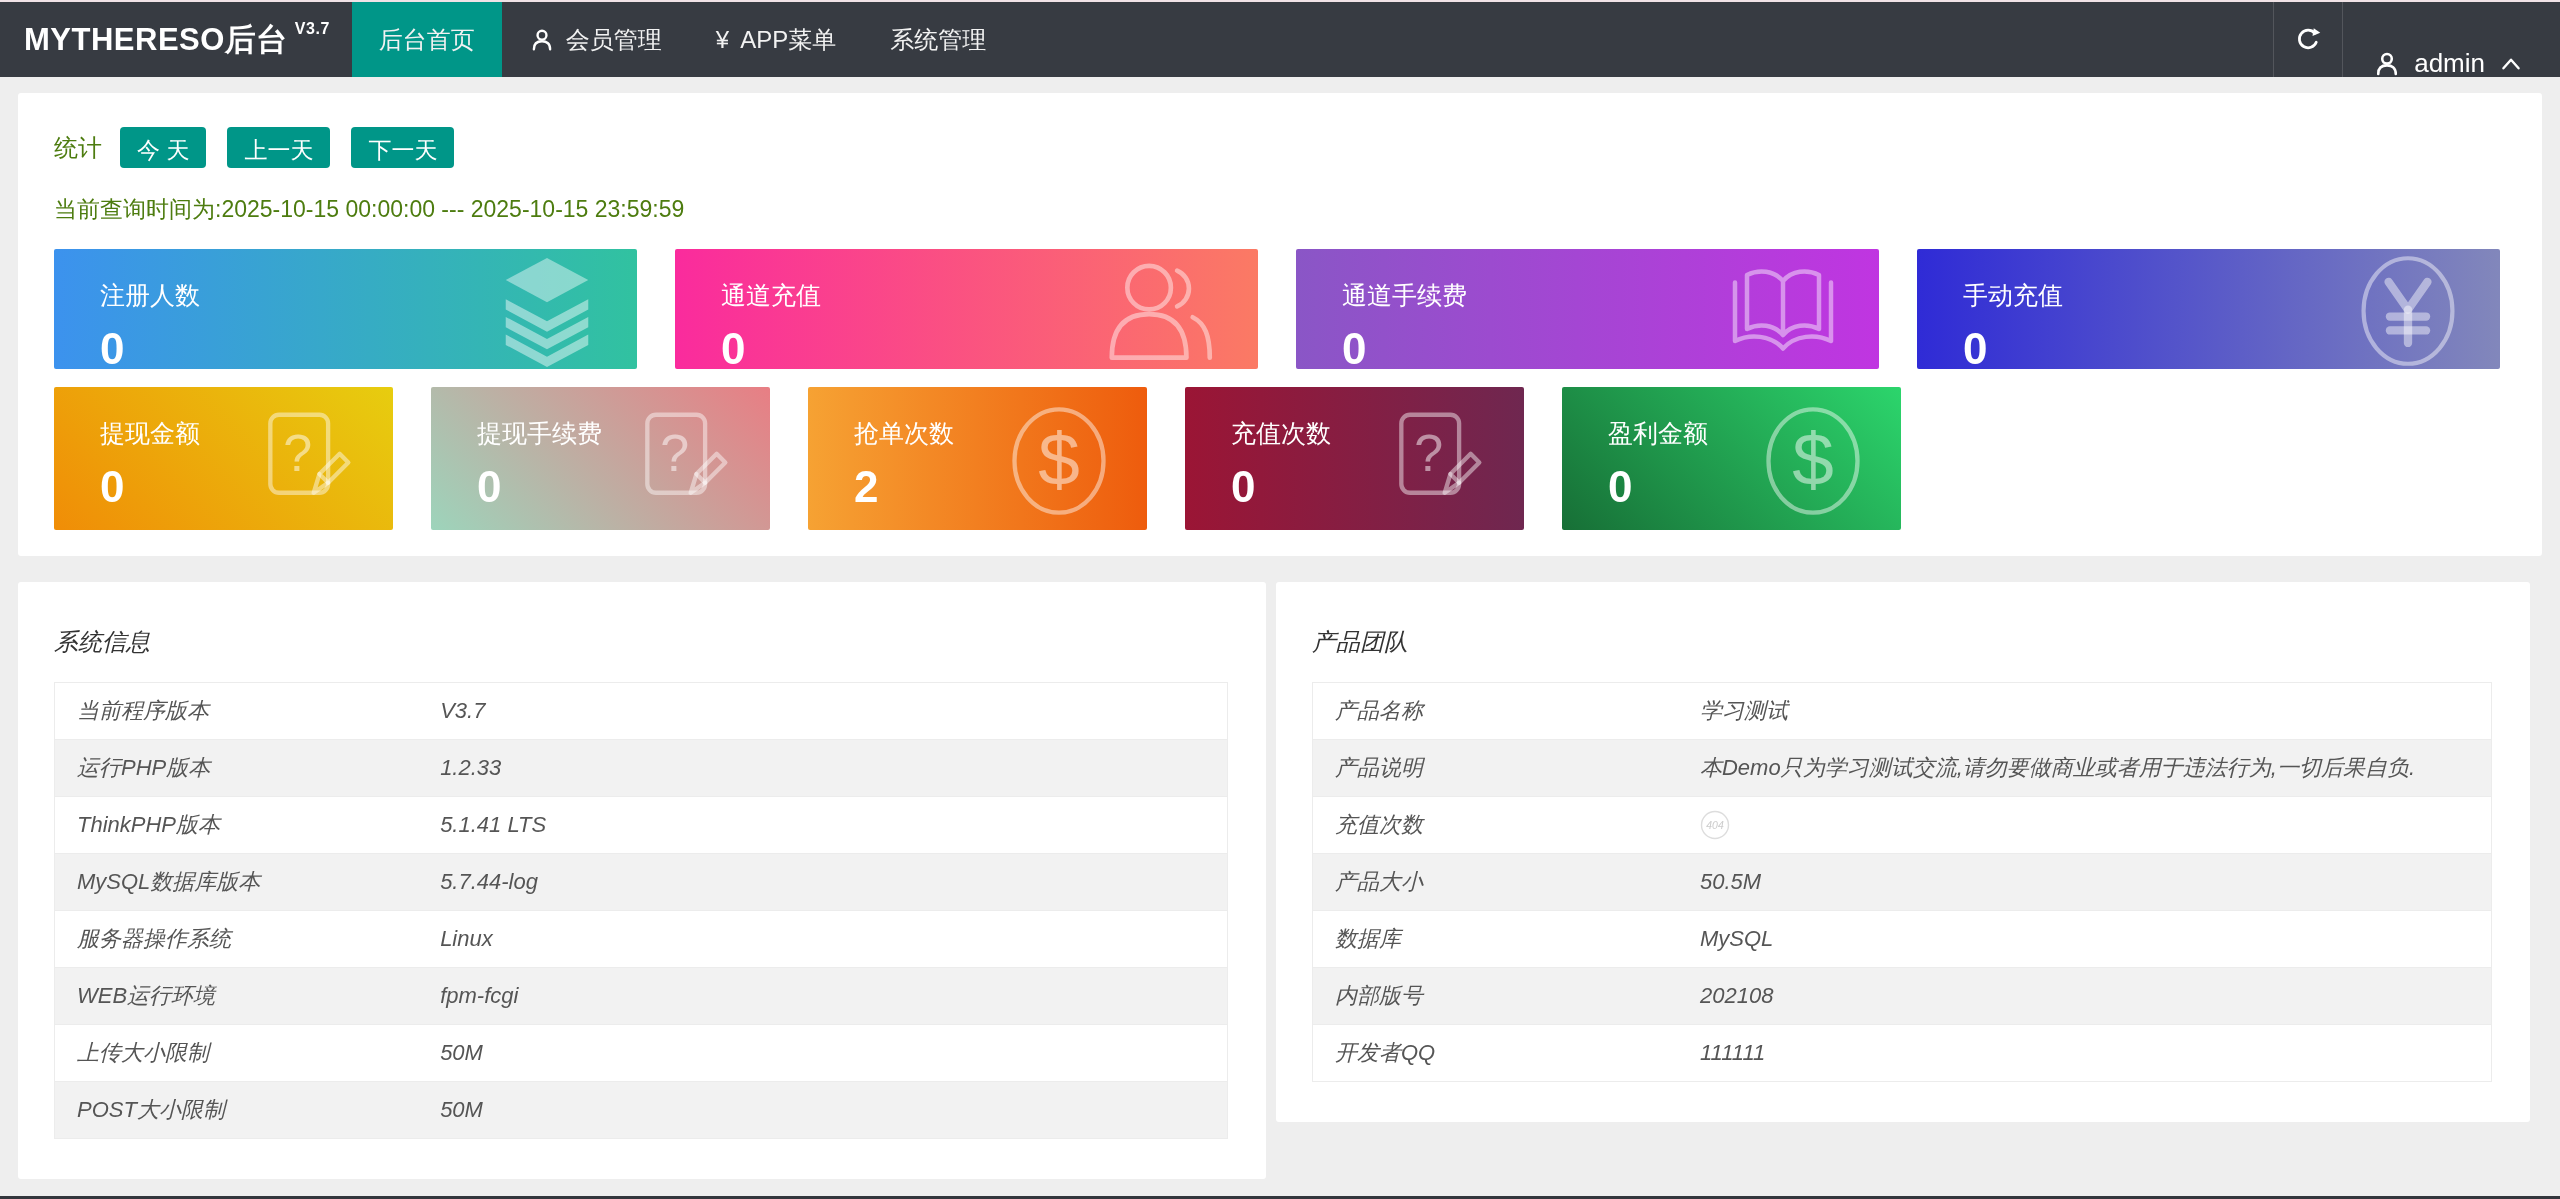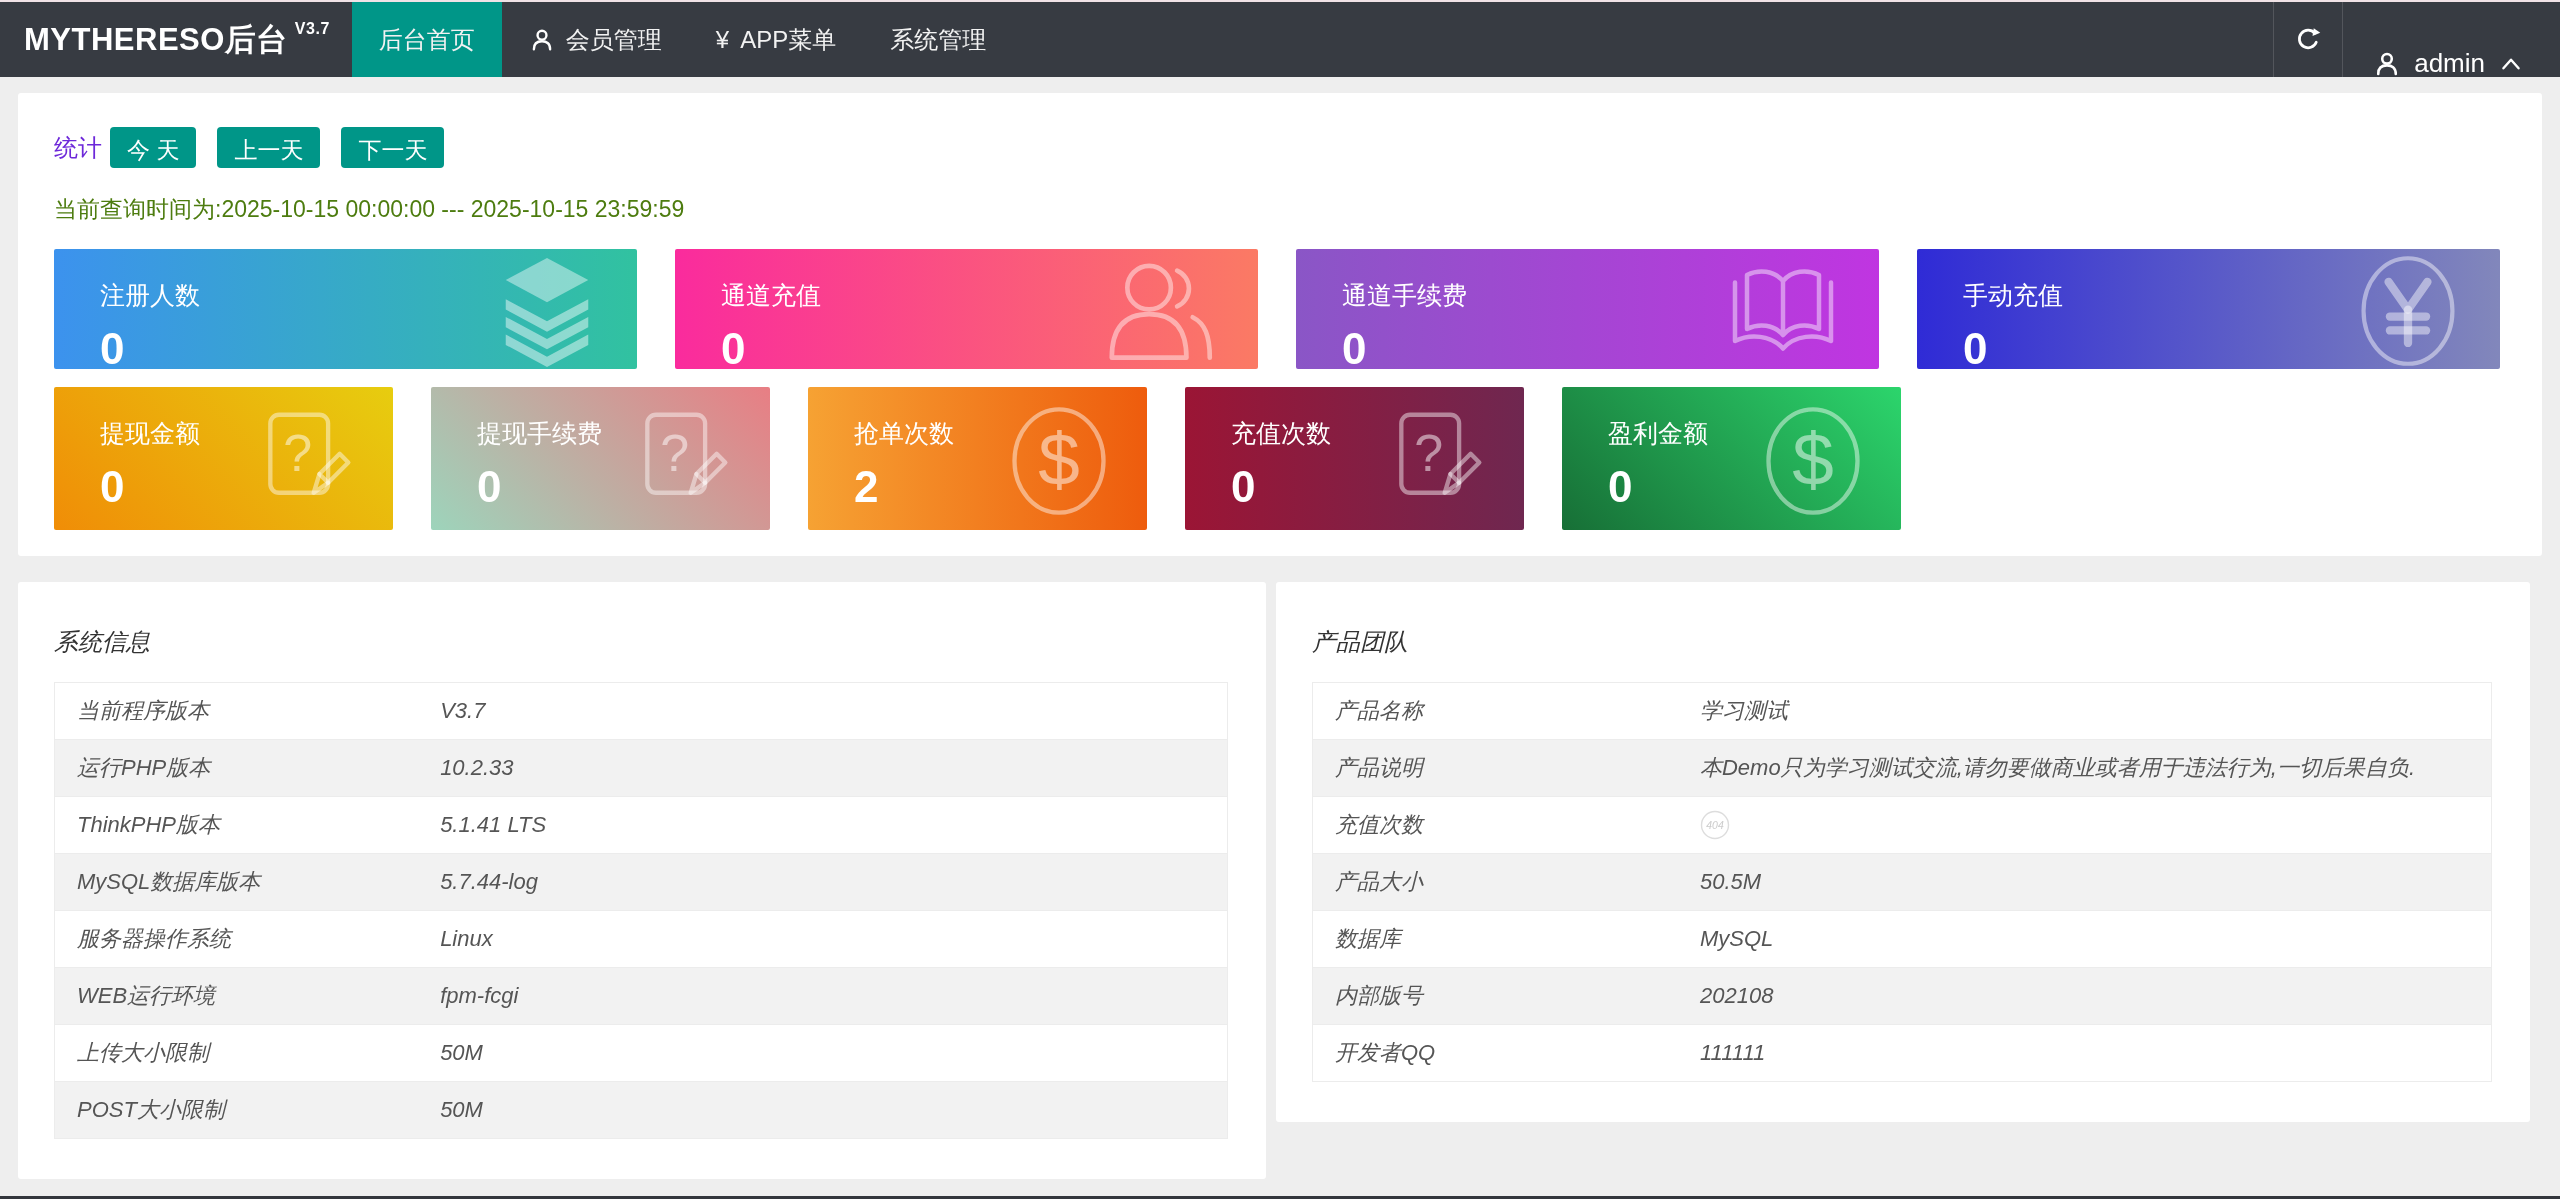--- a/index.html
+++ b/index.html
@@ -28,21 +28,21 @@
     border-left:1px solid rgba(255,255,255,.14); border-right:1px solid rgba(255,255,255,.14);
   }
   .admin-box{ display:flex; align-items:center; gap:13px; padding:0 36px 0 30px; font-size:26px; cursor:pointer;margin-top:48px; }
   .icon-stroke{ stroke:#fff; fill:none; stroke-width:2.2; stroke-linecap:round; stroke-linejoin:round; }
 
   
   .panel{ background:#fff; border-radius:3px; }
   .stats-panel{ margin:16px 18px 0 18px; padding:34px 42px 26px 36px; }
 
   .stats-header{ display:flex; align-items:center; }
-  .stats-label{ font-size:24px; color:#6d28d9; margin-right:8px; }
+  .stats-label{ font-size:24px; color:#4d7c0f; margin-right:18px; }
   .range-btn{
     background:#009688; color:#fff; border:none; border-radius:4px;
     font-size:23px; padding:8px 17px; margin-right:21px; height:41px; cursor:pointer;
     font-family:inherit;
   }
   .query-time{ margin-top:26px; font-size:23px; color:#4d7c0f; }
 
   .cards-row{ display:flex; gap:38px; margin-top:24px; }
   .cards-row + .cards-row{ margin-top:18px; }
   .card{
@@ -250,21 +250,21 @@
   <div class="panel info-panel left">
     <div class="panel-title">系统信息</div>
     <table class="info">
       <tbody>
         <tr>
             <td class="lbl">当前程序版本</td>
             <td>V3.7</td>
           </tr>
         <tr>
             <td class="lbl">运行PHP版本</td>
-            <td>10.2.33</td>
+            <td>1.2.33</td>
           </tr>
         <tr>
             <td class="lbl">ThinkPHP版本</td>
             <td>5.1.41 LTS</td>
           </tr>
         <tr>
             <td class="lbl">MySQL数据库版本</td>
             <td>5.7.44-log</td>
           </tr>
         <tr>

